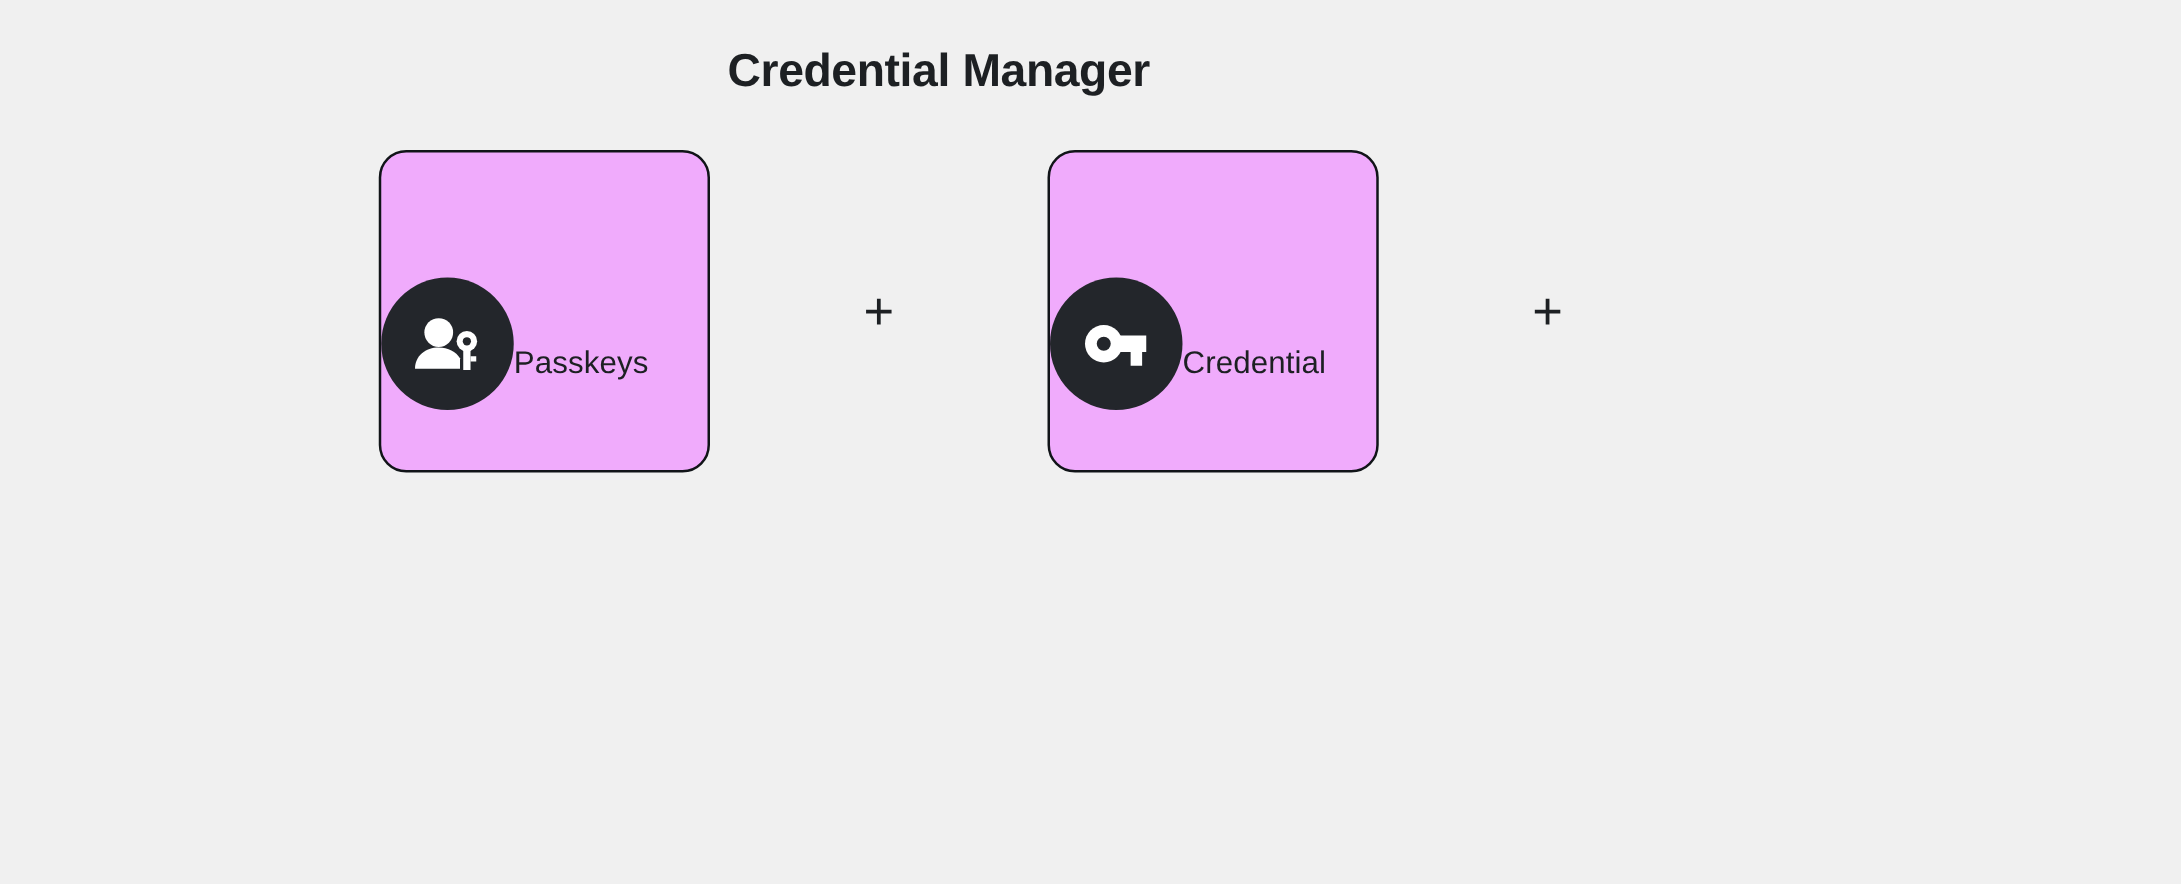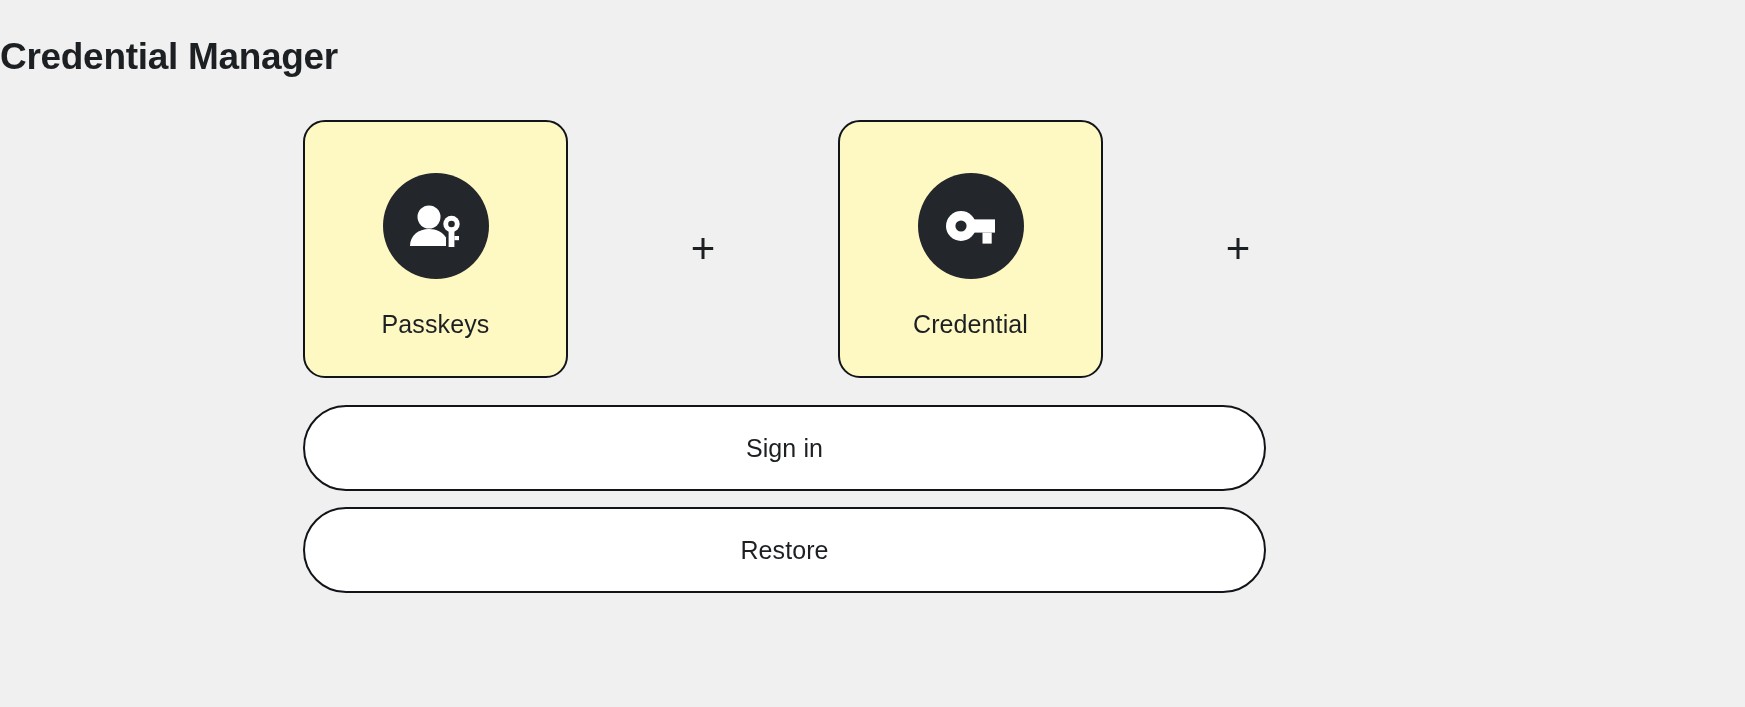--- a/index.html
+++ b/index.html
@@ -22,49 +22,51 @@
     background: #f0f0f0;
     box-sizing: border-box;
   }
 
   
   .page-title {
     position: absolute;
     top: 34px;
     left: 0;
     width: 1438px;
+    text-align: center;
     font-size: 37px;
     font-weight: bold;
     letter-spacing: -0.3px;
     color: #1d2023;
     line-height: 46px;
+    padding-left: 32px;
   }
 
   
   .card-row {
     position: absolute;
     top: 120px;
     left: 303px;
     width: 963px;
     height: 258px;
     display: flex;
     flex-direction: row;
     align-items: center;
     justify-content: space-between;
   }
 
   .cred-card {
     width: 265px;
     height: 258px;
     box-sizing: border-box;
-    background: #fef9c3;
+    background: #f0abfc;
     border: 2.6px solid #111418;
     border-radius: 22px;
     display: flex;
-    flex-direction: column;
+    flex-direction: row;
     align-items: center;
     justify-content: flex-start;
     padding-top: 51px;
     flex: 0 0 auto;
   }
 
   .icon-circle {
     width: 106px;
     height: 106px;
     border-radius: 50%;
@@ -164,17 +166,15 @@
         </svg>
       </div>
       <div class="card-label">Credential</div>
     </div>
 
     <div class="plus-sep">+</div>
 
 
   </div>
 
-  <div class="pill-button pill-signin">Sign in</div>
 
-  <div class="pill-button pill-restore">Restore</div>
 
 </div>
 
 </body></html>

